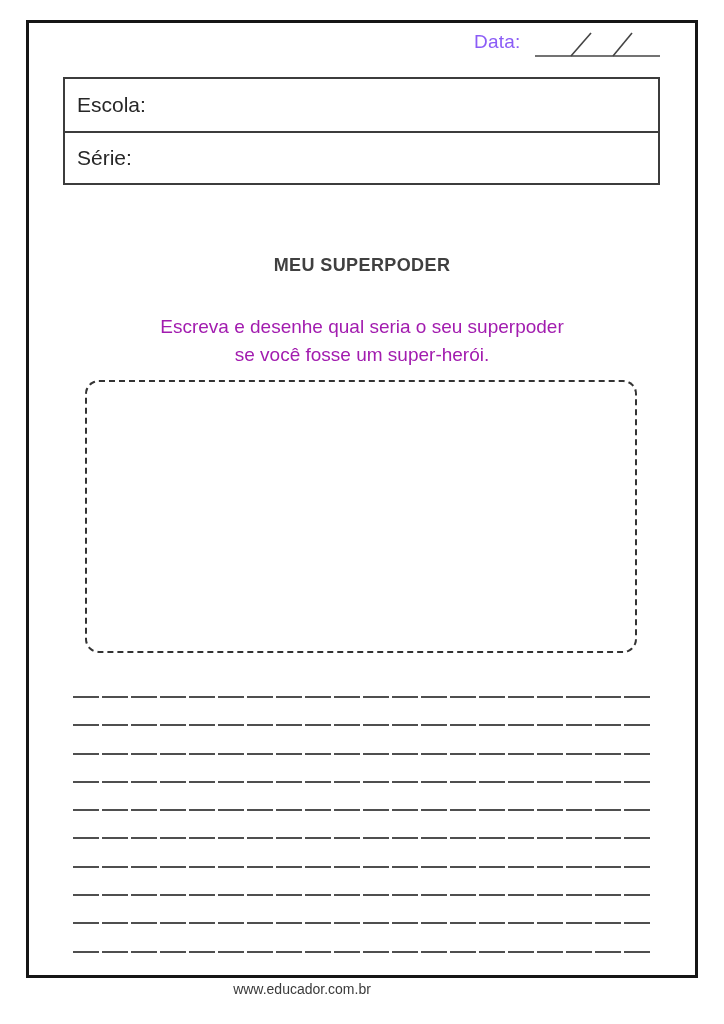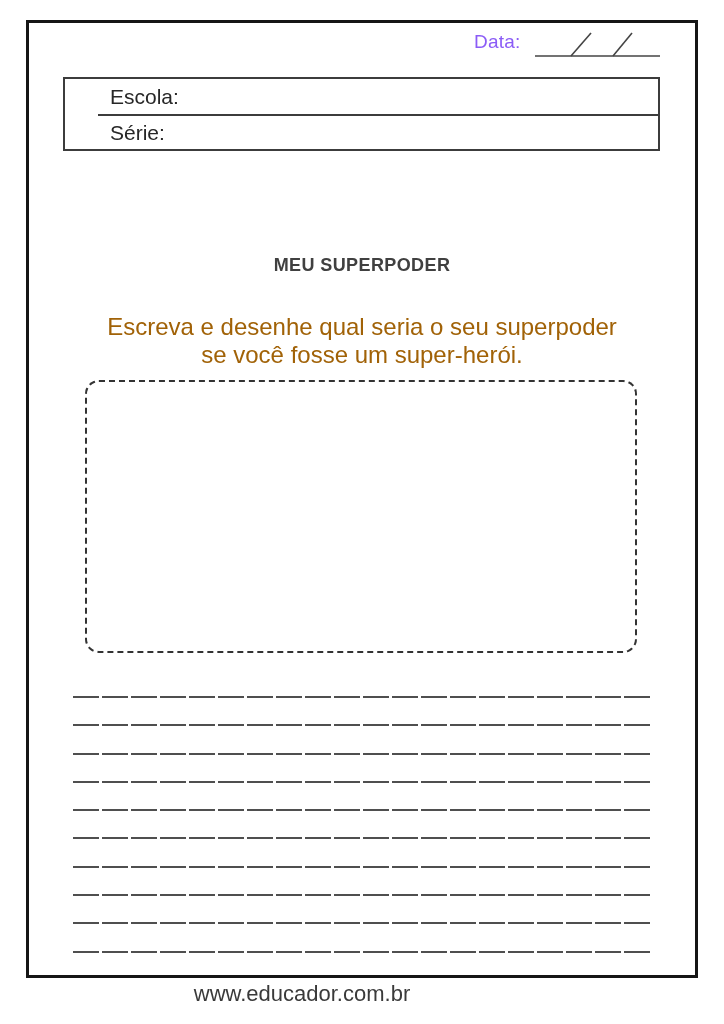--- a/index.html
+++ b/index.html
@@ -29,37 +29,37 @@
     font-size:19px;color:#8b5cf6;letter-spacing:0.2px;
   }
   .date-line-svg{position:absolute;left:533px;top:28px;}
   
   .info-table{
     position:absolute;left:63px;top:77px;width:597px;
     border:2px solid var(--table-border);
     background:#fff;
   }
   .info-row{
-    height:35px;
+    height:52px;
     display:flex;align-items:center;
     padding-left:12px;
-    font-size:21px;color:#272727;margin-left:33px;
+    font-size:21px;color:#272727;
   }
   .info-row + .info-row{border-top:2px solid var(--table-border);}
   
   .ws-title{
     position:absolute;left:0;top:255px;width:724px;
     text-align:center;
     font-size:18px;font-weight:bold;color:#404040;
     letter-spacing:0.4px;
   }
   .ws-instructions{
     position:absolute;left:0;top:313px;width:724px;
     text-align:center;
-    font-size:24px;line-height:28px;color:#a16207;
+    font-size:19px;line-height:28px;color:#a21caf;
   }
   
   .drawing-box{
     position:absolute;left:85px;top:380px;width:552px;height:273px;
     border:2px dashed #333333;
     border-radius:14px;
     background:#fff;
   }
   
   .writing-lines{
@@ -68,21 +68,21 @@
     gap:26.3px;
   }
   .wline{
     height:2px;width:100%;
     background:repeating-linear-gradient(90deg,var(--line-gray) 0 26px,transparent 26px 29px);
   }
   
   .footer-url{
     position:absolute;left:0;top:981px;width:604px;
     text-align:center;
-    font-size:22px;color:#3a3a3a;
+    font-size:14px;color:#3a3a3a;
   }
 </style>
 </head>
 <body>
 
 <div class="page">
 
   <div class="page-border"></div>
 
   <span class="date-label">Data:</span>

